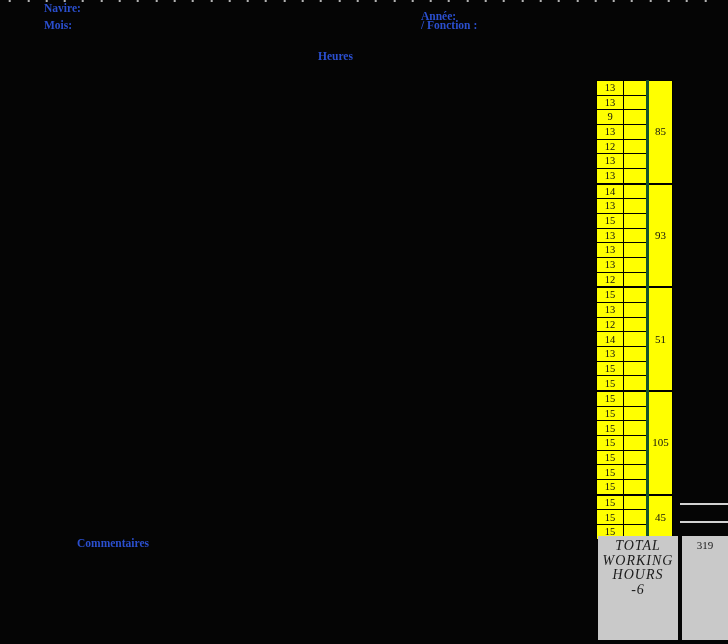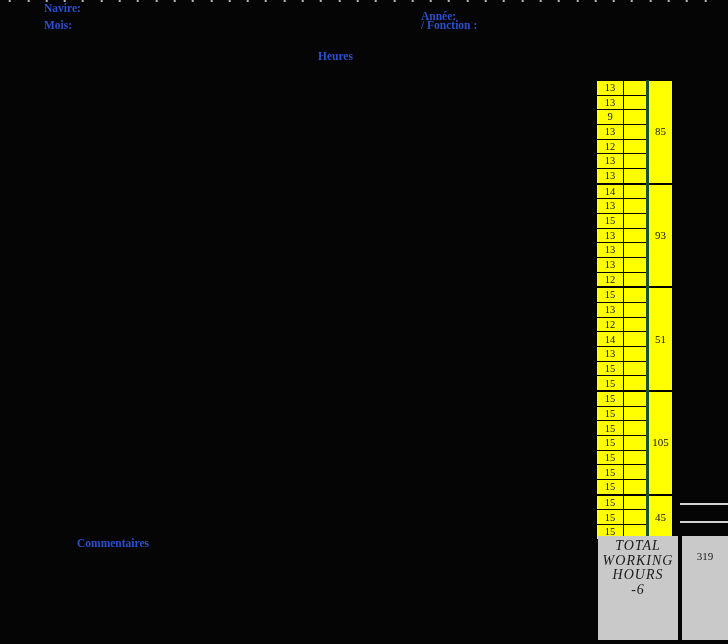--- a/index.html
+++ b/index.html
@@ -67,21 +67,21 @@
     font-style:italic;
     font-size:14px;
     line-height:14.5px;
     letter-spacing:1px;
     color:#1a1a1a;
   }
   .total-value-cell{
     position:absolute;left:682px;top:536px;width:46px;height:104px;
     background:#c9c9c9;
     box-sizing:border-box;
-    padding-top:14px;
+    padding-top:3px;
     text-align:center;
     font-size:11px;
     color:#1a1a1a;
   }
 </style>
 </head>
 <body>
 
 <div class="ticks"></div>
 

